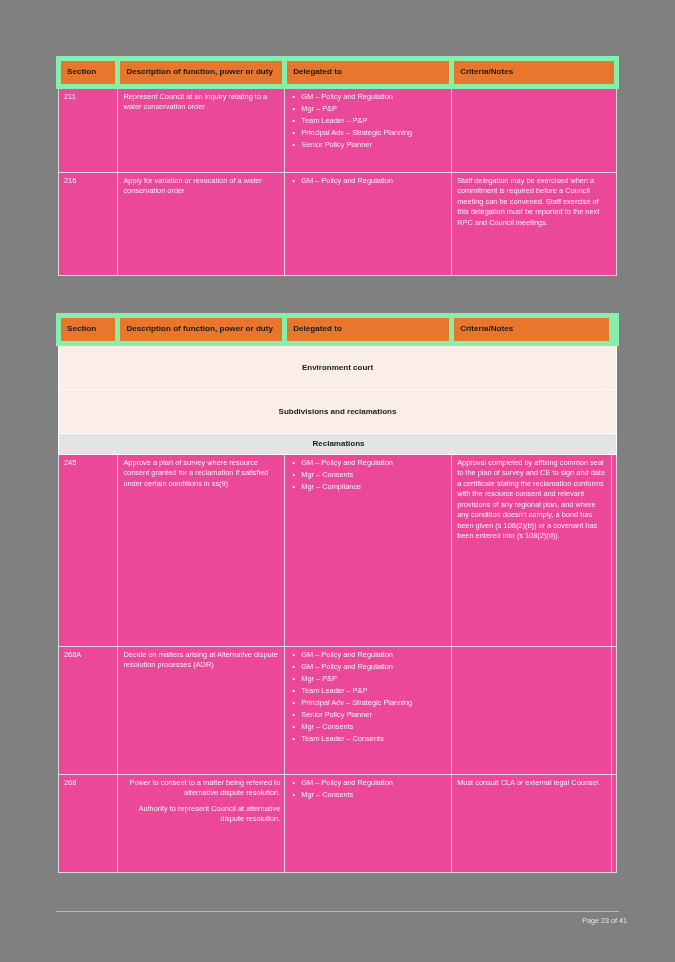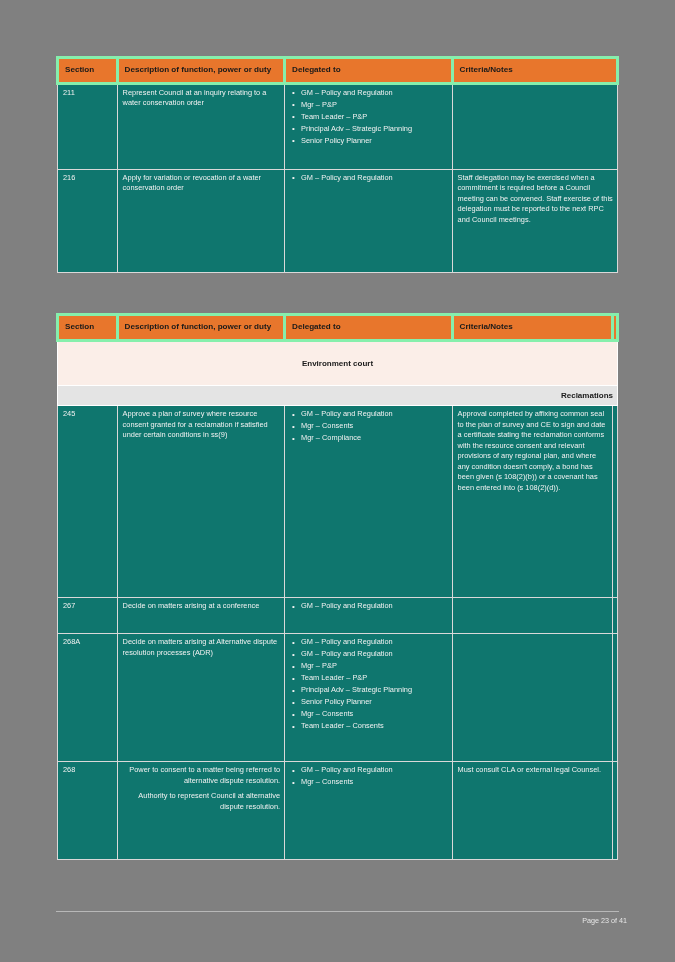--- a/index.html
+++ b/index.html
@@ -31,34 +31,34 @@
     border-collapse: collapse;
     table-layout: fixed;
     font-size: 7.4px;
     line-height: 1.42;
     color: #1a1a1a;
   }
   .tbl td, .tbl th {
     border: 1px solid #d9d9d9;
     vertical-align: top;
     padding: 3px 4px 3px 5px;
-    background: #0f766e;
+    background: #ec4899;
     color: #f2f2f2;
     font-weight: normal;
     text-align: left;
     word-wrap: break-word;
   }
   
   .tbl thead th {
     background: #e8762c;
     color: #1a1a1a;
     font-weight: bold;
     font-size: 8.1px;
     vertical-align: middle;
-    border: 3px solid #86efac;
+    border: 5px solid #86efac;
     padding: 6px 5px 6px 6px;
     line-height: 1.3;
   }
   .c-sec { width: 58px; }
   .c-desc { width: 163px; }
   .c-del { width: 163px; }
   .c-crit { width: 161px; }
   .c-tail { width: 5px; }
 
   
@@ -80,21 +80,21 @@
     color: #1a1a1a;
     text-align: center;
     font-weight: bold;
     font-size: 8px;
     padding: 16px 4px;
     border: 1px solid #ffffff;
   }
   .row-section-left td {
     background: #e4e4e4;
     color: #1a1a1a;
-    text-align: right;
+    text-align: center;
     font-weight: bold;
     font-size: 8px;
     padding: 4px 4px 4px 6px;
     border: 1px solid #ffffff;
   }
   ul.dl {
     margin: 0;
     padding: 0 0 0 11px;
     list-style: none;
   }
@@ -196,49 +196,41 @@
         <th>Description of function, power or duty</th>
         <th>Delegated to</th>
         <th>Criteria/Notes</th>
         <th></th>
       </tr>
     </thead>
     <tbody>
       <tr class="row-section-center">
         <td colspan="5">Environment court</td>
       </tr>
+      <tr class="row-section-center">
+        <td colspan="5">Subdivisions and reclamations</td>
+      </tr>
       <tr class="row-section-left">
         <td colspan="5">Reclamations</td>
       </tr>
 
       <tr style="height:192px">
         <td>245</td>
         <td>Approve a plan of survey where resource consent granted for a reclamation if satisfied under certain conditions in ss(9)</td>
         <td>
           <ul class="dl">
             <li>GM – Policy and Regulation</li>
             <li>Mgr – Consents</li>
             <li>Mgr – Compliance</li>
           </ul>
         </td>
         <td>Approval completed by affixing common seal to the plan of survey and CE to sign and date a certificate stating the reclamation conforms with the resource consent and relevant provisions of any regional plan, and where any condition doesn’t comply, a bond has been given (s 108(2)(b)) or a covenant has been entered into (s 108(2)(d)).</td>
         <td></td>
       </tr>
 
-      <tr style="height:36px">
-        <td>267</td>
-        <td>Decide on matters arising at a conference</td>
-        <td>
-          <ul class="dl">
-            <li>GM – Policy and Regulation</li>
-          </ul>
-        </td>
-        <td></td>
-        <td></td>
-      </tr>
 
       <tr style="height:128px">
         <td>268A</td>
         <td>Decide on matters arising at Alternative dispute resolution processes (ADR)</td>
         <td>
           <ul class="dl">
             <li>GM – Policy and Regulation</li>
             <li>GM – Policy and Regulation</li>
             <li>Mgr – P&amp;P</li>
             <li>Team Leader – P&amp;P</li>

